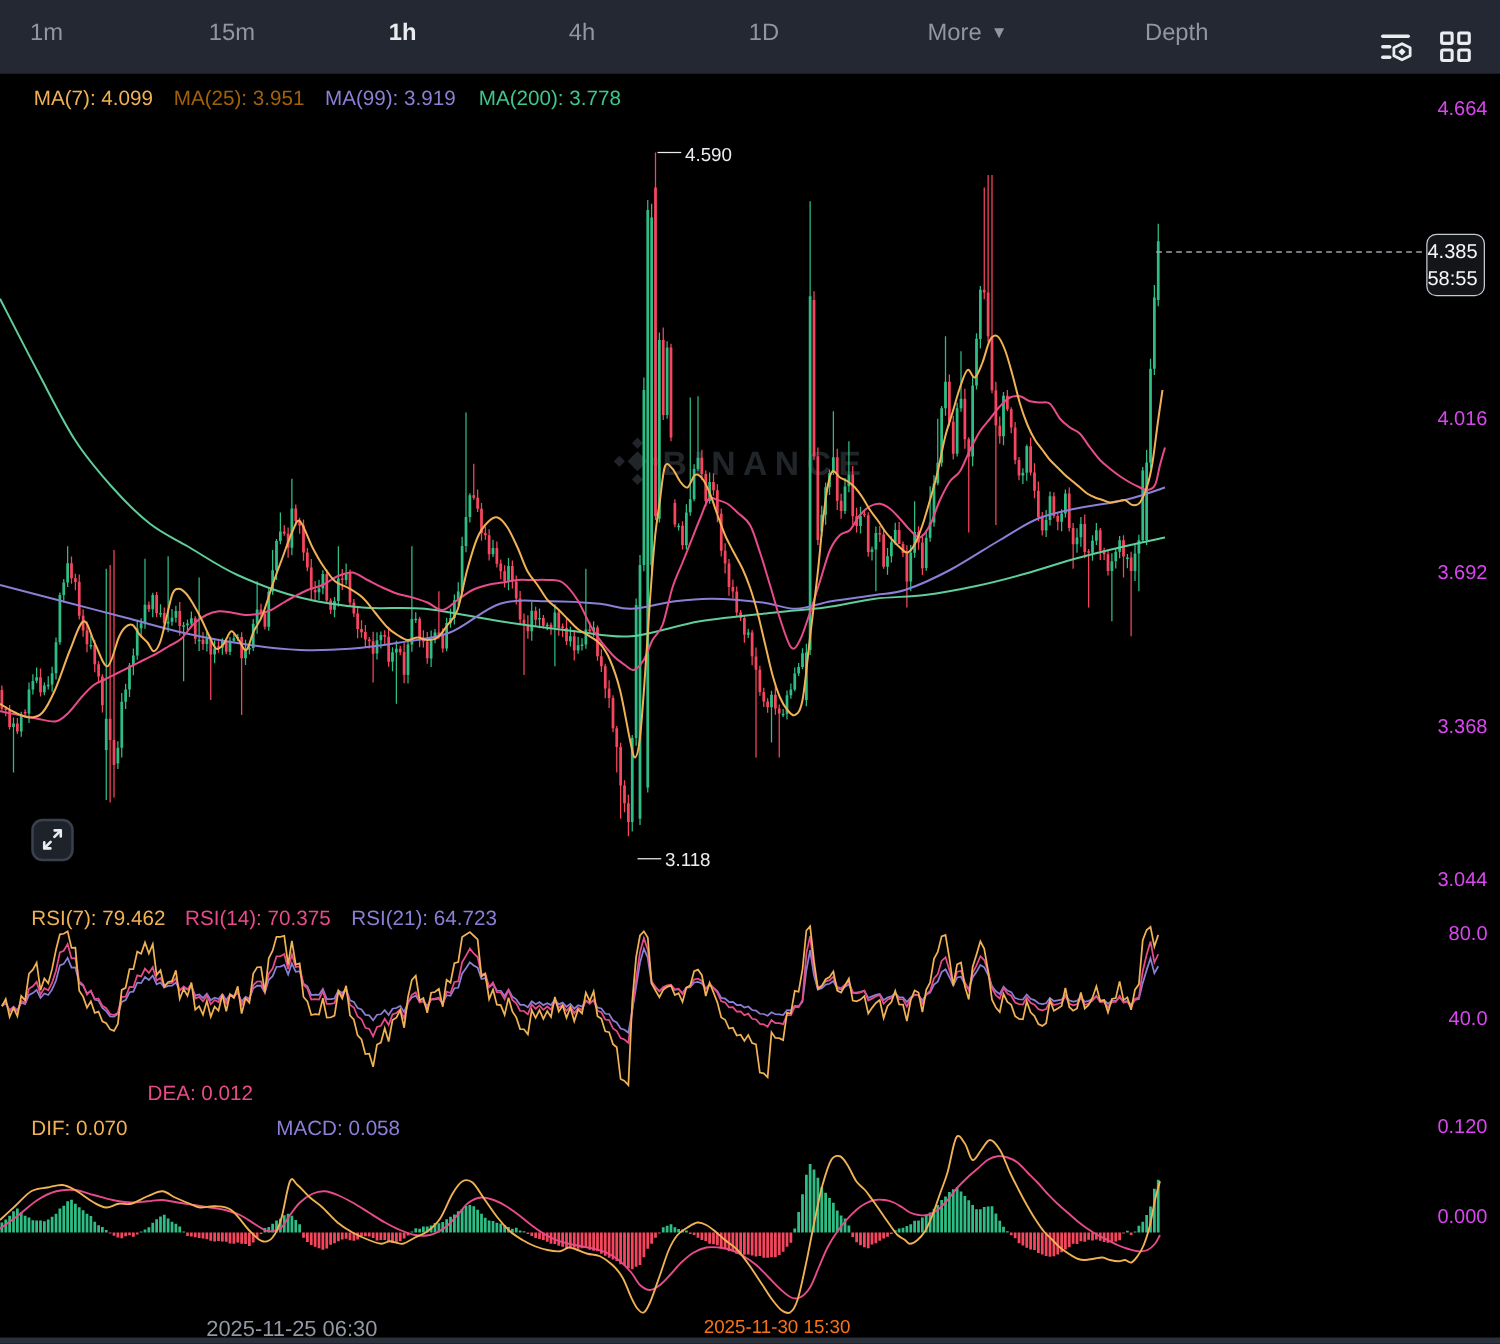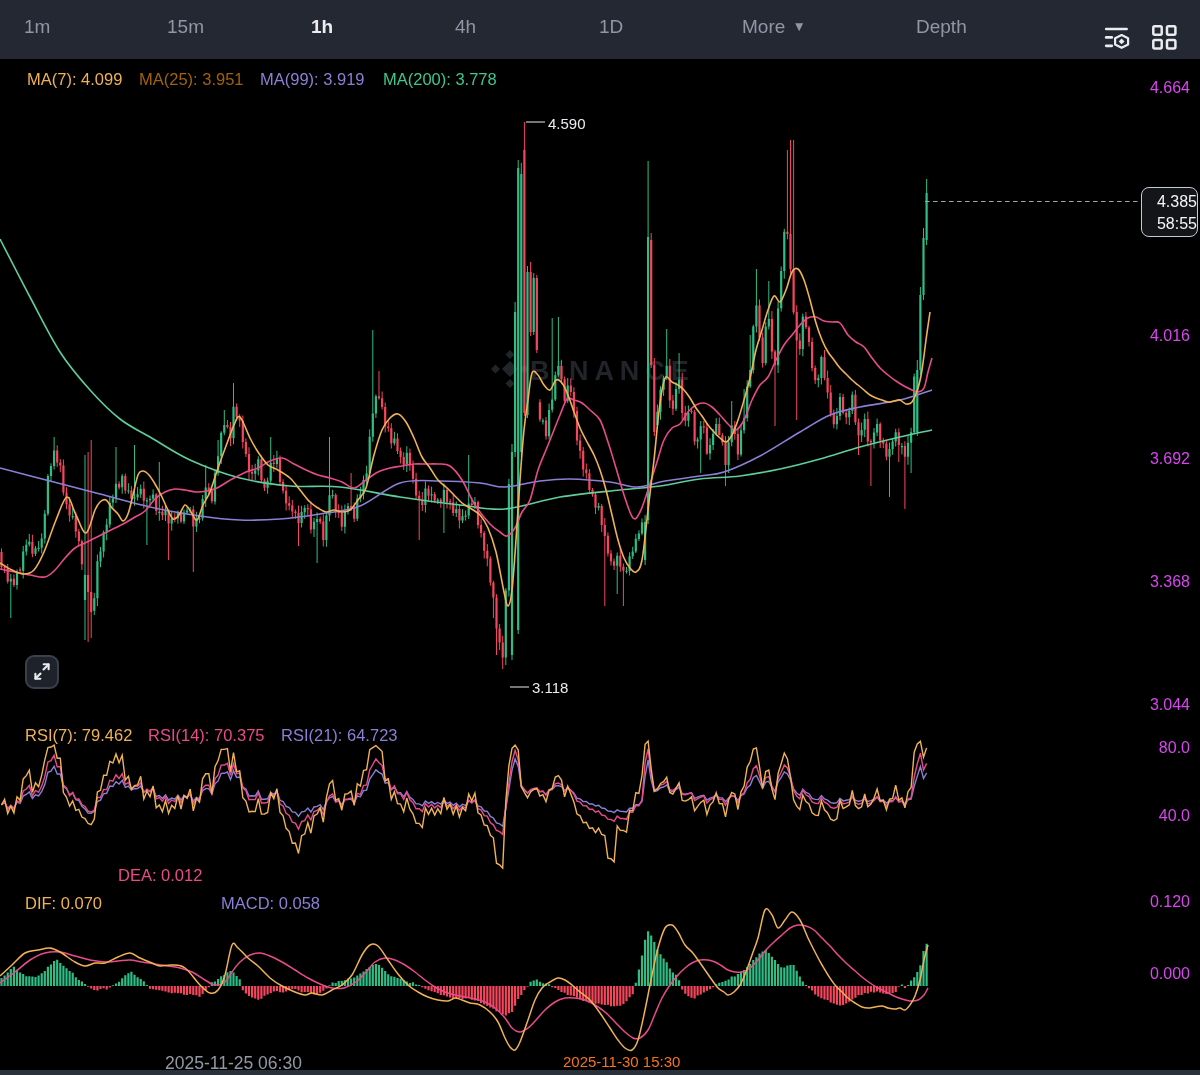--- a/index.html
+++ b/index.html
@@ -69,23 +69,23 @@
 </svg>
 <div class="ax" style="top:79px">4.664</div>
 <div class="ax" style="top:327px">4.016</div>
 <div class="ax" style="top:450px">3.692</div>
 <div class="ax" style="top:573px">3.368</div>
 <div class="ax" style="top:696px">3.044</div>
 <div class="ax" style="top:739px">80.0</div>
 <div class="ax" style="top:807px">40.0</div>
 <div class="ax" style="top:893px">0.120</div>
 <div class="ax" style="top:965px">0.000</div>
-<div class="abs" style="left:1141px;top:187px;width:57px;height:50px;background:#131519;
+<div class="abs" style="left:1141px;top:187px;width:47px;height:50px;background:#131519;
  border:1.5px solid #C5CAD1;border-radius:8px;color:#F5F6F7;font-size:16px;
- text-align:right;line-height:22px;padding-top:3px">4.385<br>58:55</div>
+ text-align:left;line-height:22px;padding-top:3px">4.385<br>58:55</div>
 <div style="position:absolute;left:25px;top:655px;width:34px;height:34px;background:#1E232B;border:2px solid #3A414C;border-radius:9px">
 <svg width="30" height="30" viewBox="0 0 30 30" stroke="#EAECEF" stroke-width="2.1" fill="none" stroke-linecap="round" stroke-linejoin="round">
 <path d="M16.5 12.5 L21.5 7.5"></path>
       <path d="M16.7 7.3 h4.9 v4.9"></path>
 <path d="M13.5 16.5 L8.5 21.5"></path>
       <path d="M13.3 21.7 h-4.9 v-4.9"></path>
 </svg></div>
 <div class="abs" style="top:1053px;left:165px;color:#9299A5;font-size:17.5px">2025-11-25 06:30</div>
 <div class="abs" style="top:1053px;left:563px;color:#f97316;font-size:15px">2025-11-30 15:30</div>
 <div class="abs" style="left:0;top:1070px;width:1200px;height:5px;background:#2B313B"></div>

